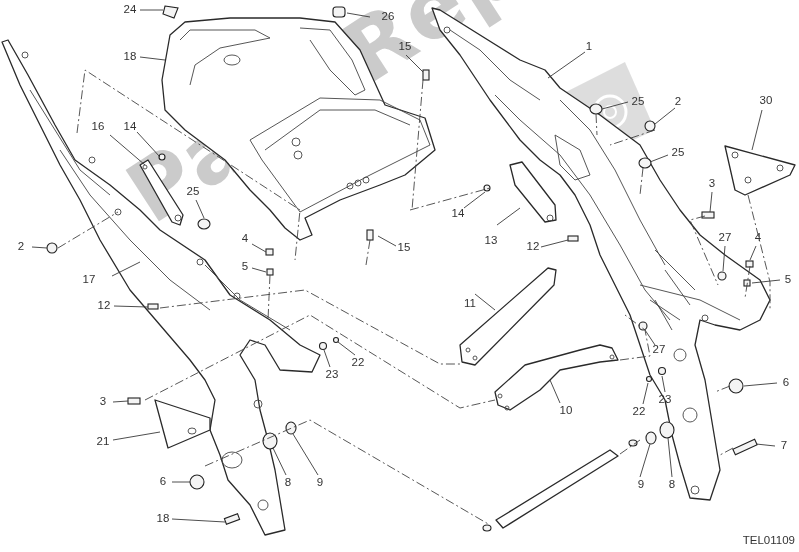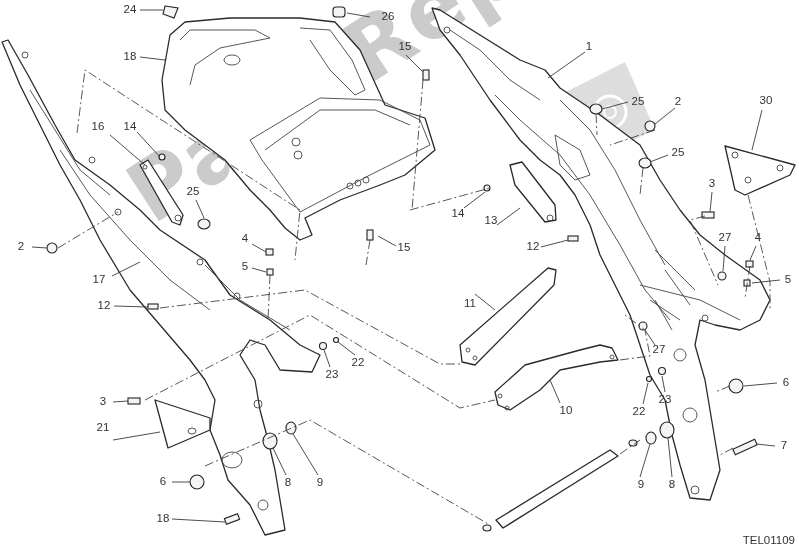--- a/index.html
+++ b/index.html
@@ -257,31 +257,31 @@
   <span class="label" style="left:163px;top:482px">6</span>
   <span class="label" style="left:784px;top:446px">7</span>
   <span class="label" style="left:672px;top:485px">8</span>
   <span class="label" style="left:288px;top:483px">8</span>
   <span class="label" style="left:641px;top:485px">9</span>
   <span class="label" style="left:320px;top:483px">9</span>
   <span class="label" style="left:566px;top:411px">10</span>
   <span class="label" style="left:470px;top:304px">11</span>
   <span class="label" style="left:533px;top:247px">12</span>
   <span class="label" style="left:104px;top:306px">12</span>
-  <span class="label" style="left:491px;top:221px">13</span>
+  <span class="label" style="left:491px;top:241px">13</span>
   <span class="label" style="left:458px;top:214px">14</span>
   <span class="label" style="left:130px;top:127px">14</span>
   <span class="label" style="left:405px;top:47px">15</span>
   <span class="label" style="left:404px;top:248px">15</span>
   <span class="label" style="left:98px;top:127px">16</span>
-  <span class="label" style="left:99px;top:280px">17</span>
+  <span class="label" style="left:89px;top:280px">17</span>
   <span class="label" style="left:163px;top:519px">18</span>
   <span class="label" style="left:130px;top:57px">18</span>
   <span class="label" style="left:766px;top:101px">30</span>
-  <span class="label" style="left:103px;top:428px">21</span>
+  <span class="label" style="left:103px;top:442px">21</span>
   <span class="label" style="left:358px;top:363px">22</span>
   <span class="label" style="left:639px;top:412px">22</span>
   <span class="label" style="left:332px;top:375px">23</span>
   <span class="label" style="left:665px;top:400px">23</span>
   <span class="label" style="left:130px;top:10px">24</span>
   <span class="label" style="left:638px;top:102px">25</span>
   <span class="label" style="left:678px;top:153px">25</span>
   <span class="label" style="left:193px;top:192px">25</span>
   <span class="label" style="left:388px;top:17px">26</span>
   <span class="label" style="left:725px;top:238px">27</span>

